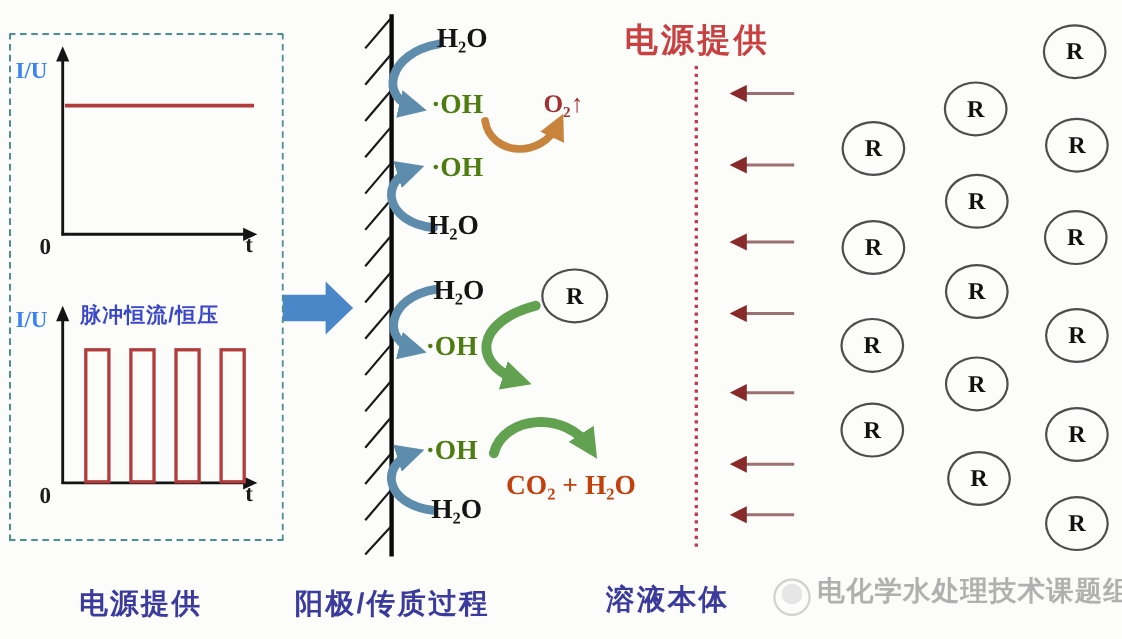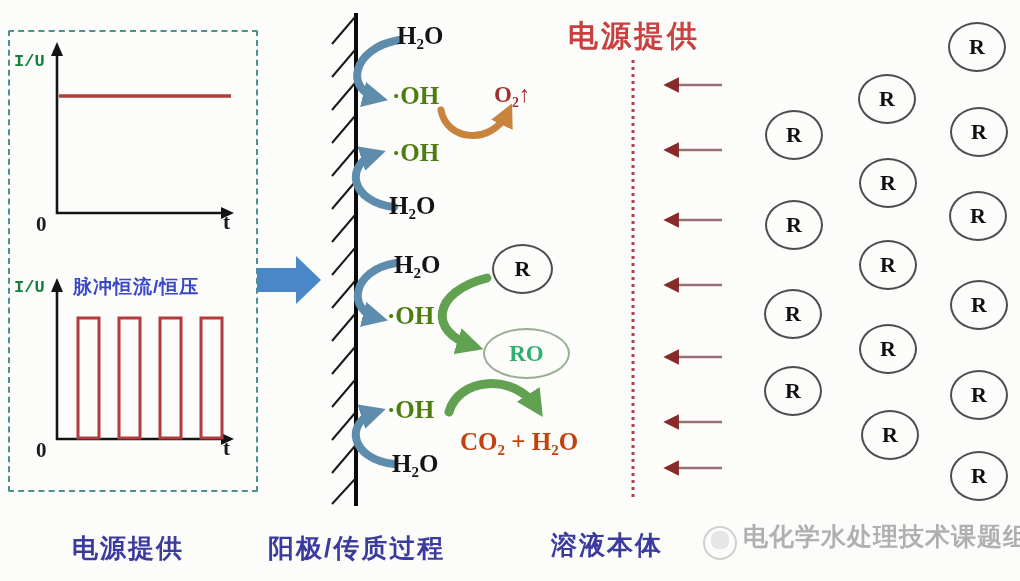--- a/index.html
+++ b/index.html
@@ -8,21 +8,21 @@
     overflow:hidden;font-family:"Liberation Sans",sans-serif;
   }
   .abs{position:absolute;}
   .serifb{font-family:"Liberation Serif","DejaVu Serif",serif;font-weight:bold;}
   .sansb{font-family:"Liberation Sans","DejaVu Sans",sans-serif;font-weight:bold;}
   
   .power-box{
     left:8px;top:30px;width:246px;height:458px;
     border:2px dashed #4e8f8f;border-radius:2px;background:transparent;
   }
-  .axis-lab{font-size:17px;color:#15803d;font-family:Liberation Mono, monospace;}
+  .axis-lab{font-size:21px;color:#3b82f6;}
   .graph-title{font-size:19px;color:#3946c8;letter-spacing:1px;white-space:nowrap;}
   .orig{font-size:21px;color:#1b1b1b;}
   
   .mol{font-size:25px;color:#141414;white-space:nowrap;}
   .oh{color:#4d7c0f;}
   .o2{color:#a13030;font-size:23px;}
   .green-t{color:#c2410c;}
   .circ{
     border:2px solid #4d4d4d;border-radius:50%;
     display:flex;align-items:center;justify-content:center;
@@ -137,23 +137,20 @@
   <div class="abs serifb mol oh" style="left:392px;top:82px;">·OH</div>
   <div class="abs serifb mol o2" style="left:494px;top:82px;">O₂↑</div>
   <div class="abs serifb mol oh" style="left:392px;top:139px;">·OH</div>
   <div class="abs serifb mol" style="left:389px;top:192px;">H₂O</div>
 
   <div class="abs serifb mol" style="left:394px;top:251px;">H₂O</div>
   <div class="abs circ" style="left:492px;top:244px;width:57px;height:46px;">
     <span>R</span>
   </div>
   <div class="abs serifb mol oh" style="left:387px;top:302px;">·OH</div>
-  <div class="abs circ ro-circ" style="left:483px;top:328px;width:83px;height:47px;">
-    <span>RO</span>
-  </div>
   <div class="abs serifb mol oh" style="left:387px;top:396px;">·OH</div>
   <div class="abs serifb mol green-t" style="left:460px;top:428px;">CO₂ + H₂O</div>
   <div class="abs serifb mol" style="left:392px;top:450px;">H₂O</div>
 
   <div class="abs sansb mt-title" style="left:568px;top:16px;">电源提供</div>
 
   <div class="abs circ" style="left:948px;top:22px;width:54px;height:46px;">
       <span>R</span>
     </div>
   <div class="abs circ" style="left:858px;top:74px;width:54px;height:46px;">

